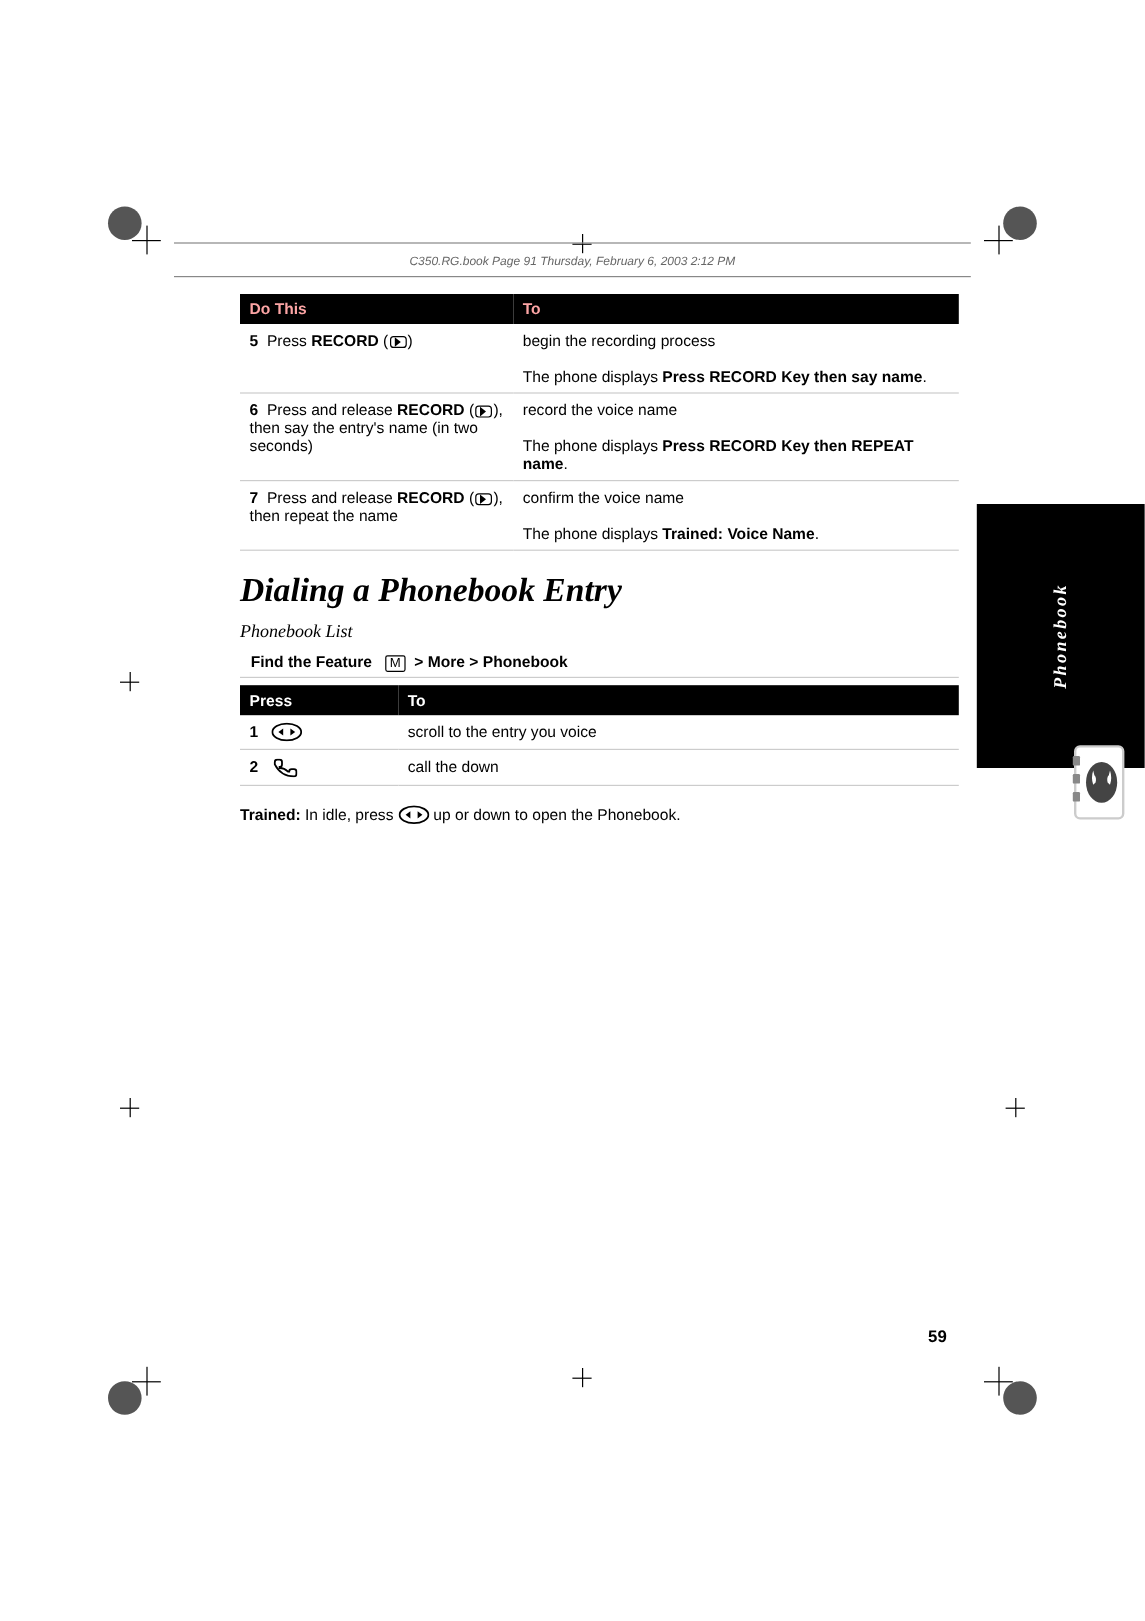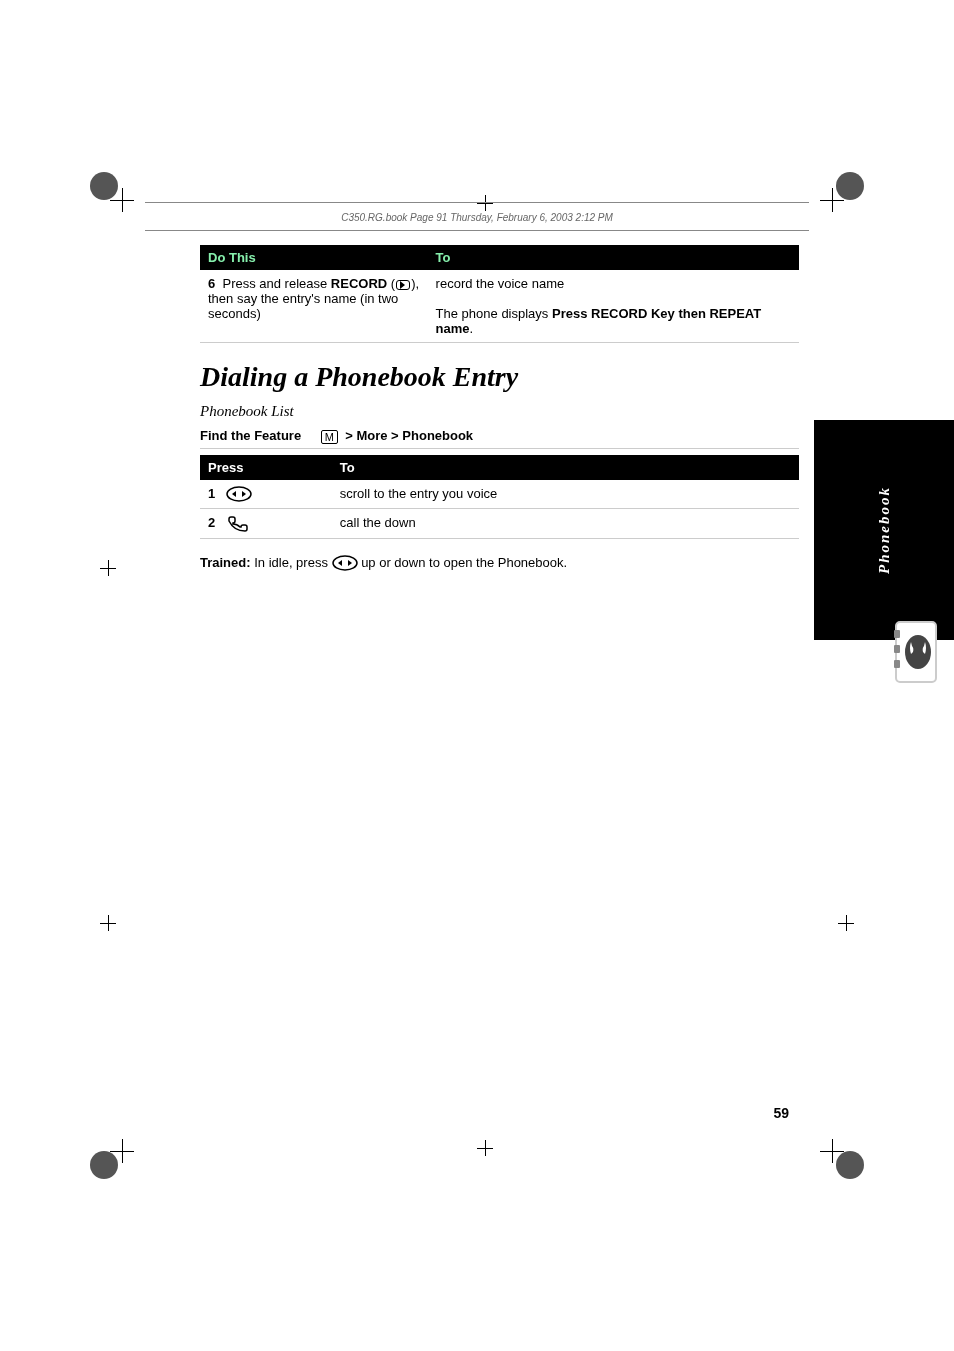--- a/index.html
+++ b/index.html
@@ -85,21 +85,21 @@
     }
 
     
     .main-table {
       width: 100%;
       border-collapse: collapse;
       margin-bottom: 18px;
     }
     .main-table thead tr {
       background: #000;
-      color: #86efac;
+      color: #fca5a5;
     }
     .main-table thead th {
       font-size: 13px;
       font-weight: bold;
       padding: 5px 8px;
       text-align: left;
     }
     .main-table tbody tr {
       border-bottom: 1px solid #ccc;
     }
@@ -149,20 +149,21 @@
       display: flex;
       align-items: baseline;
       font-size: 13px;
       margin-bottom: 6px;
       border-bottom: 1px solid #ccc;
       padding-bottom: 4px;
     }
     .find-feature-label {
       font-weight: bold;
       min-width: 110px;
+      text-align: right;
     }
     .find-feature-value {
       font-size: 13px;
     }
 
     
     .press-table {
       width: 100%;
       border-collapse: collapse;
       margin-bottom: 14px;
@@ -374,32 +375,52 @@
 
     <table class="main-table">
       <thead>
         <tr>
           <th>Do This</th>
           <th>To</th>
         </tr>
       </thead>
       <tbody>
 
+        <tr>
+          <td>
+            <span class="row-num">5</span>&nbsp;&nbsp;Press <strong>RECORD</strong>
+            (<span class="icon-record"></span>)
+          </td>
+          <td>
+            begin the recording process<br><br>
+            The phone displays <strong>Press RECORD Key then say name</strong>.
+          </td>
+        </tr>
 
         <tr>
           <td>
             <span class="row-num">6</span>&nbsp;&nbsp;Press and release <strong>RECORD</strong>
             (<span class="icon-record"></span>), then say the entry's name (in two seconds)
           </td>
           <td>
             record the voice name<br><br>
             The phone displays <strong>Press RECORD Key then REPEAT name</strong>.
           </td>
         </tr>
 
+        <tr>
+          <td>
+            <span class="row-num">7</span>&nbsp;&nbsp;Press and release <strong>RECORD</strong>
+            (<span class="icon-record"></span>), then repeat the name
+          </td>
+          <td>
+            confirm the voice name<br><br>
+            The phone displays <strong>Trained: Voice Name</strong>.
+          </td>
+        </tr>
       </tbody>
     </table>
 
     <div class="section-heading">Dialing a Phonebook Entry</div>
 
 
     <div class="subsection-heading">Phonebook List</div>
 
     <div class="find-feature-row">
       <span class="find-feature-label">Find the Feature</span>

